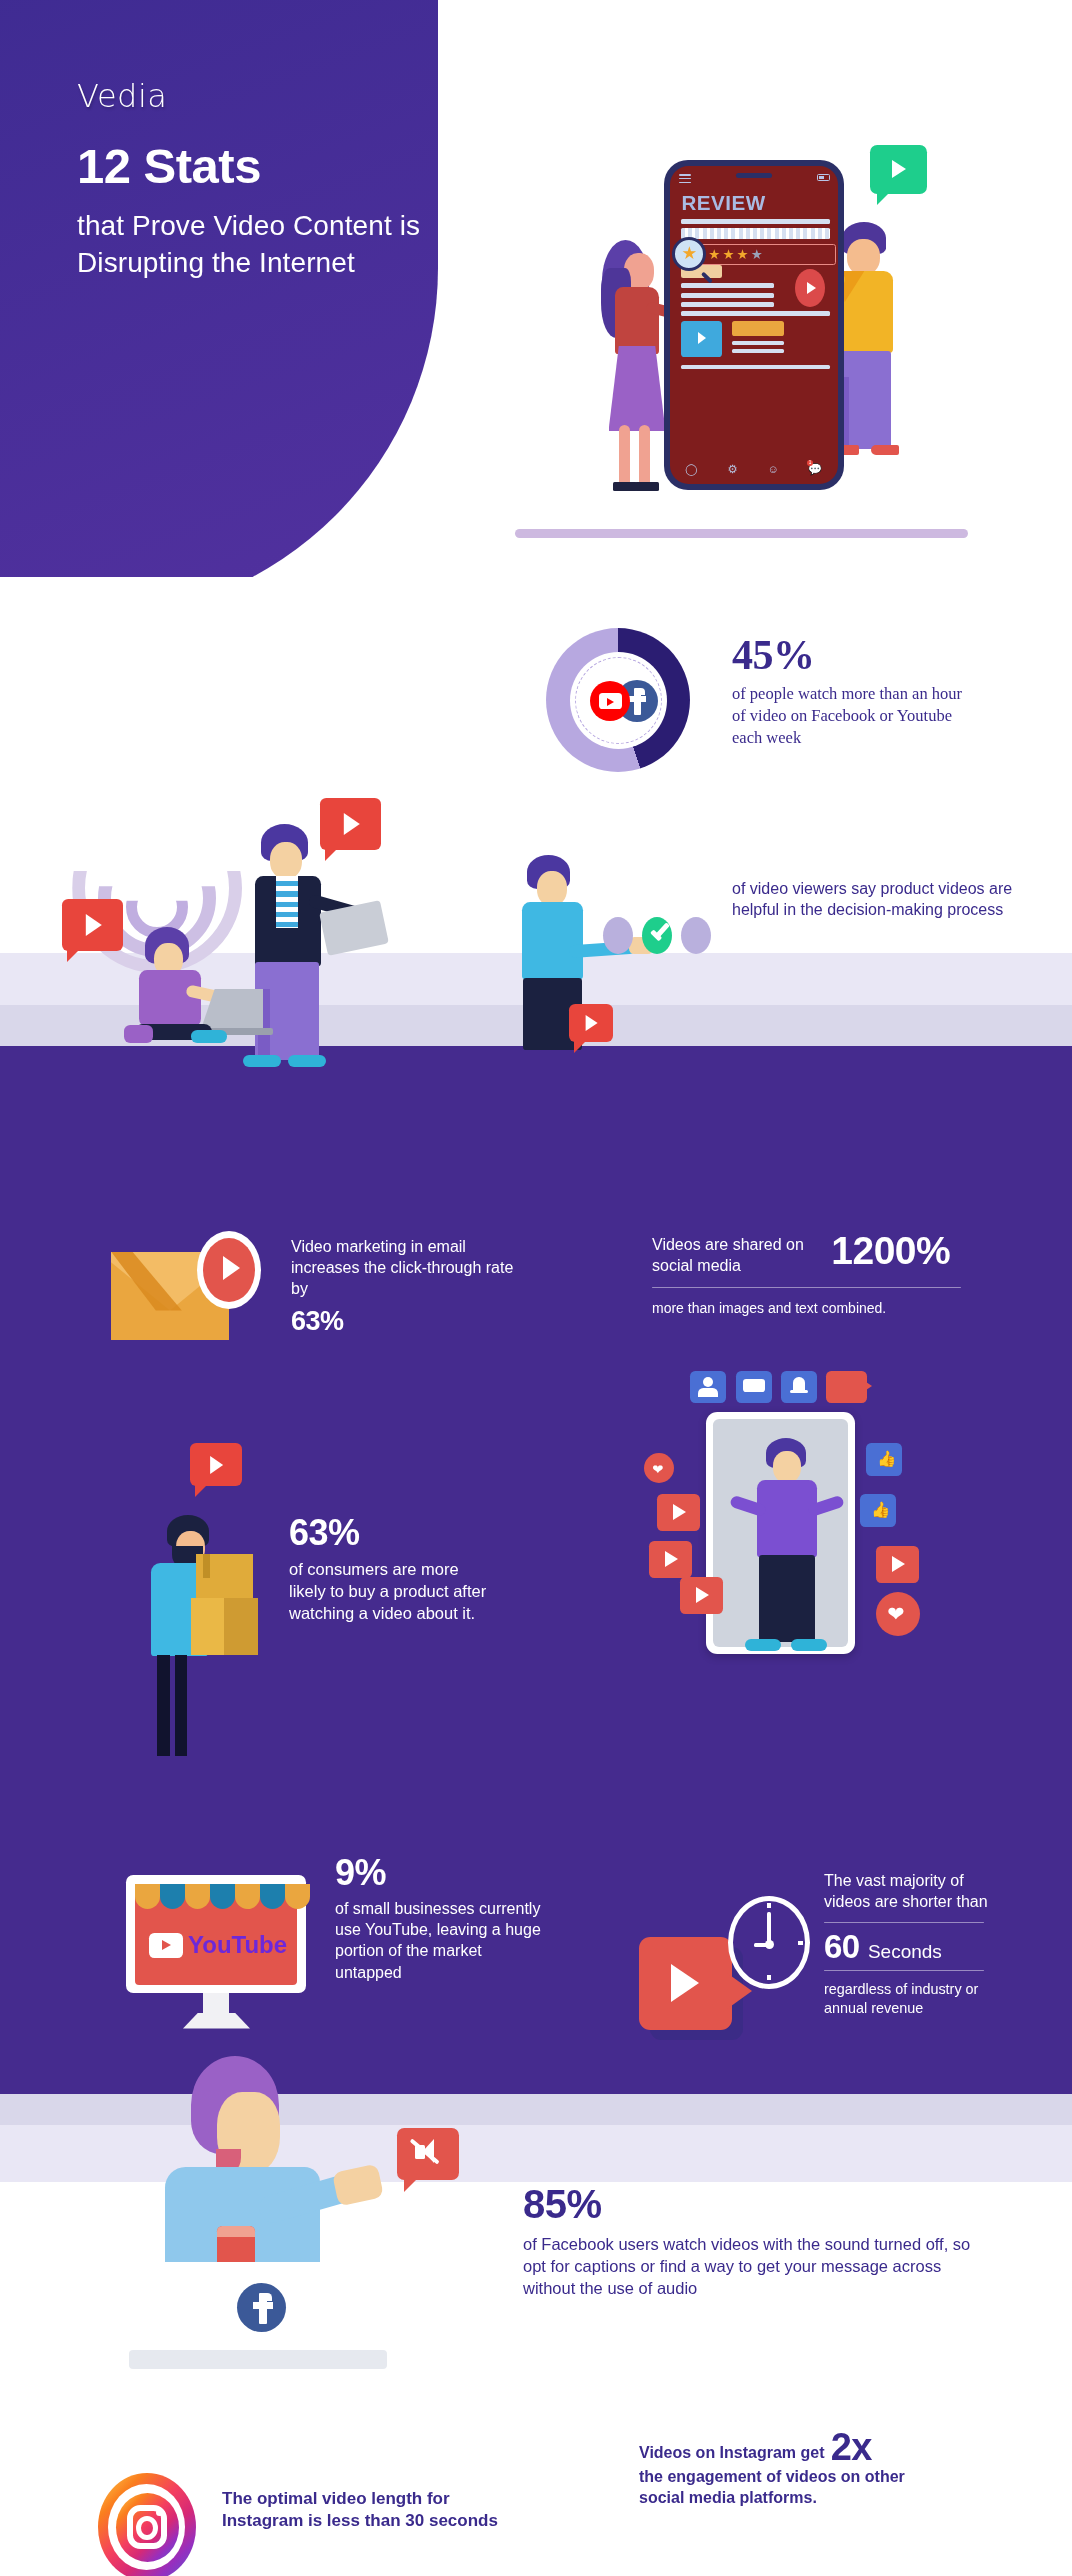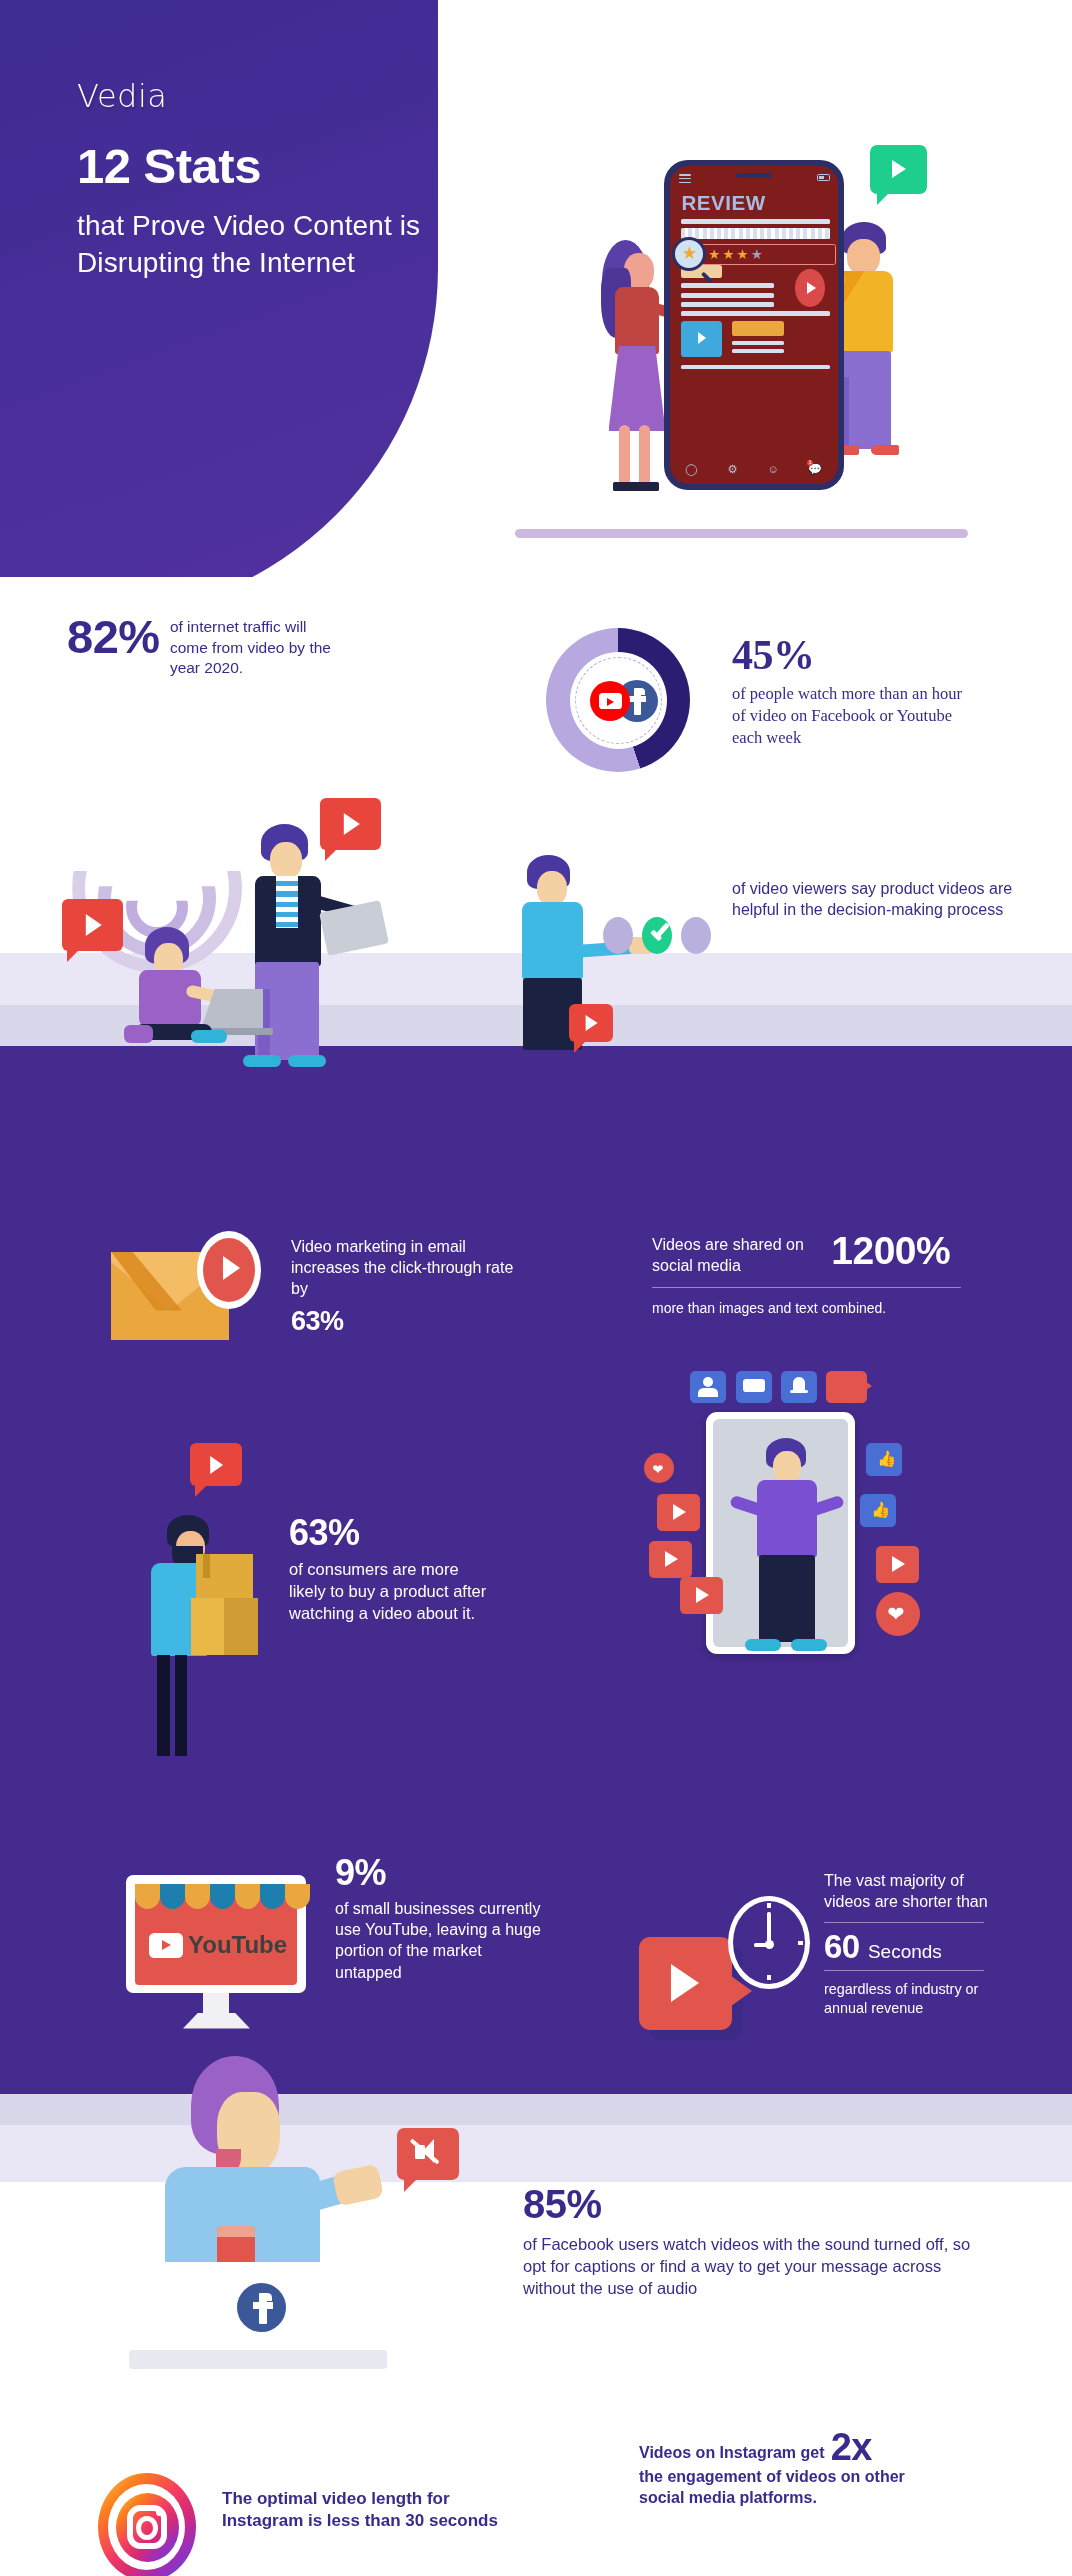--- a/index.html
+++ b/index.html
@@ -210,26 +210,20 @@
             <span>◯</span>
             <span>⚙</span>
             <span>☺</span>
             <span class="dot">💬<span class="badge">1</span></span>
           </div>
         </div>
       </div>
     </div>
   </div>
 
-  <div style="position:absolute;left:67px;top:613px;width:309px;">
-    <div style="display:flex;align-items:flex-start;gap:10.3px;">
-      <div class="statnum purple-txt" style="font-size:47px;">82%</div>
-      <div class="stattext purple-txt" style="font-size:15.5px;width:165px;padding-top:4.1px;">of internet traffic will come from video by the year 2020.</div>
-    </div>
-  </div>
 
   <div style="position:absolute;left:62px;top:721px;width:361px;height:330px;">
 
     <div style="position:absolute;left:10.3px;top:82px;width:170px;height:170px;border:13.4px solid #d9cfe9;border-radius:50%;clip-path:polygon(0 40%,100% 40%,100% 100%,0 100%);transform:rotate(0deg);"></div>
     <div style="position:absolute;left:36px;top:118px;width:118px;height:118px;border:13.4px solid #cdbfe4;border-radius:50%;clip-path:polygon(0 40%,100% 40%,100% 100%,0 100%);"></div>
     <div style="position:absolute;left:64px;top:155px;width:62px;height:62px;border:11.3px solid #c0aee0;border-radius:50%;clip-path:polygon(0 40%,100% 40%,100% 100%,0 100%);"></div>
 
     <div style="position:absolute;left:15.5px;top:242px;width:170px;height:98px;background:#3f2a86;border-radius:50%;opacity:.0;"></div>
 
     <div class="redbubble" style="left:0px;top:178px;width:61px;height:52px;">
@@ -421,21 +415,21 @@
         <i style="background:#1d7fad;"></i>
         <i style="background:#eaa63f;"></i>
       <i style="background:#1d7fad;"></i>
         <i style="background:#eaa63f;"></i>
         <i style="background:#1d7fad;"></i>
       <i style="background:#eaa63f;"></i>
     </div>
     <div style="position:absolute;left:23px;top:58px;width:34px;height:25px;background:#fff;border-radius:5.2px;">
       <div style="position:absolute;left:13.4px;top:7.2px;width:0;height:0;border-left:9.8px solid #e2554c;border-top:5.7px solid transparent;border-bottom:5.7px solid transparent;"></div>
     </div>
-    <div style="position:absolute;left:62px;top:58px;color:#404040;font-size:24px;font-weight:bold;line-height:1;">YouTube</div>
+    <div style="position:absolute;left:62px;top:58px;color:#6d28d9;font-size:24px;font-weight:bold;line-height:1;">YouTube</div>
     <div style="position:absolute;left:77px;top:118px;width:26px;height:20.6px;background:#f1f1f4;"></div>
     <div style="position:absolute;left:57px;top:138px;width:67px;height:15.5px;background:#f1f1f4;clip-path:polygon(22% 0,78% 0,100% 100%,0 100%);"></div>
   </div>
   <div style="position:absolute;left:335px;top:1855px;width:227px;">
     <div class="statnum white-txt" style="font-size:36px;">9%</div>
     <div class="stattext white-txt" style="font-size:16px;margin-top:7.2px;width:211px;">of small businesses currently use YouTube, leaving a huge portion of the market untapped</div>
   </div>
 
   <div style="position:absolute;left:639px;top:1875px;width:185px;height:144px;">
     <div style="position:absolute;left:11.3px;top:72px;width:93px;height:93px;background:#3b2b86;border-radius:11.3px;"></div>

